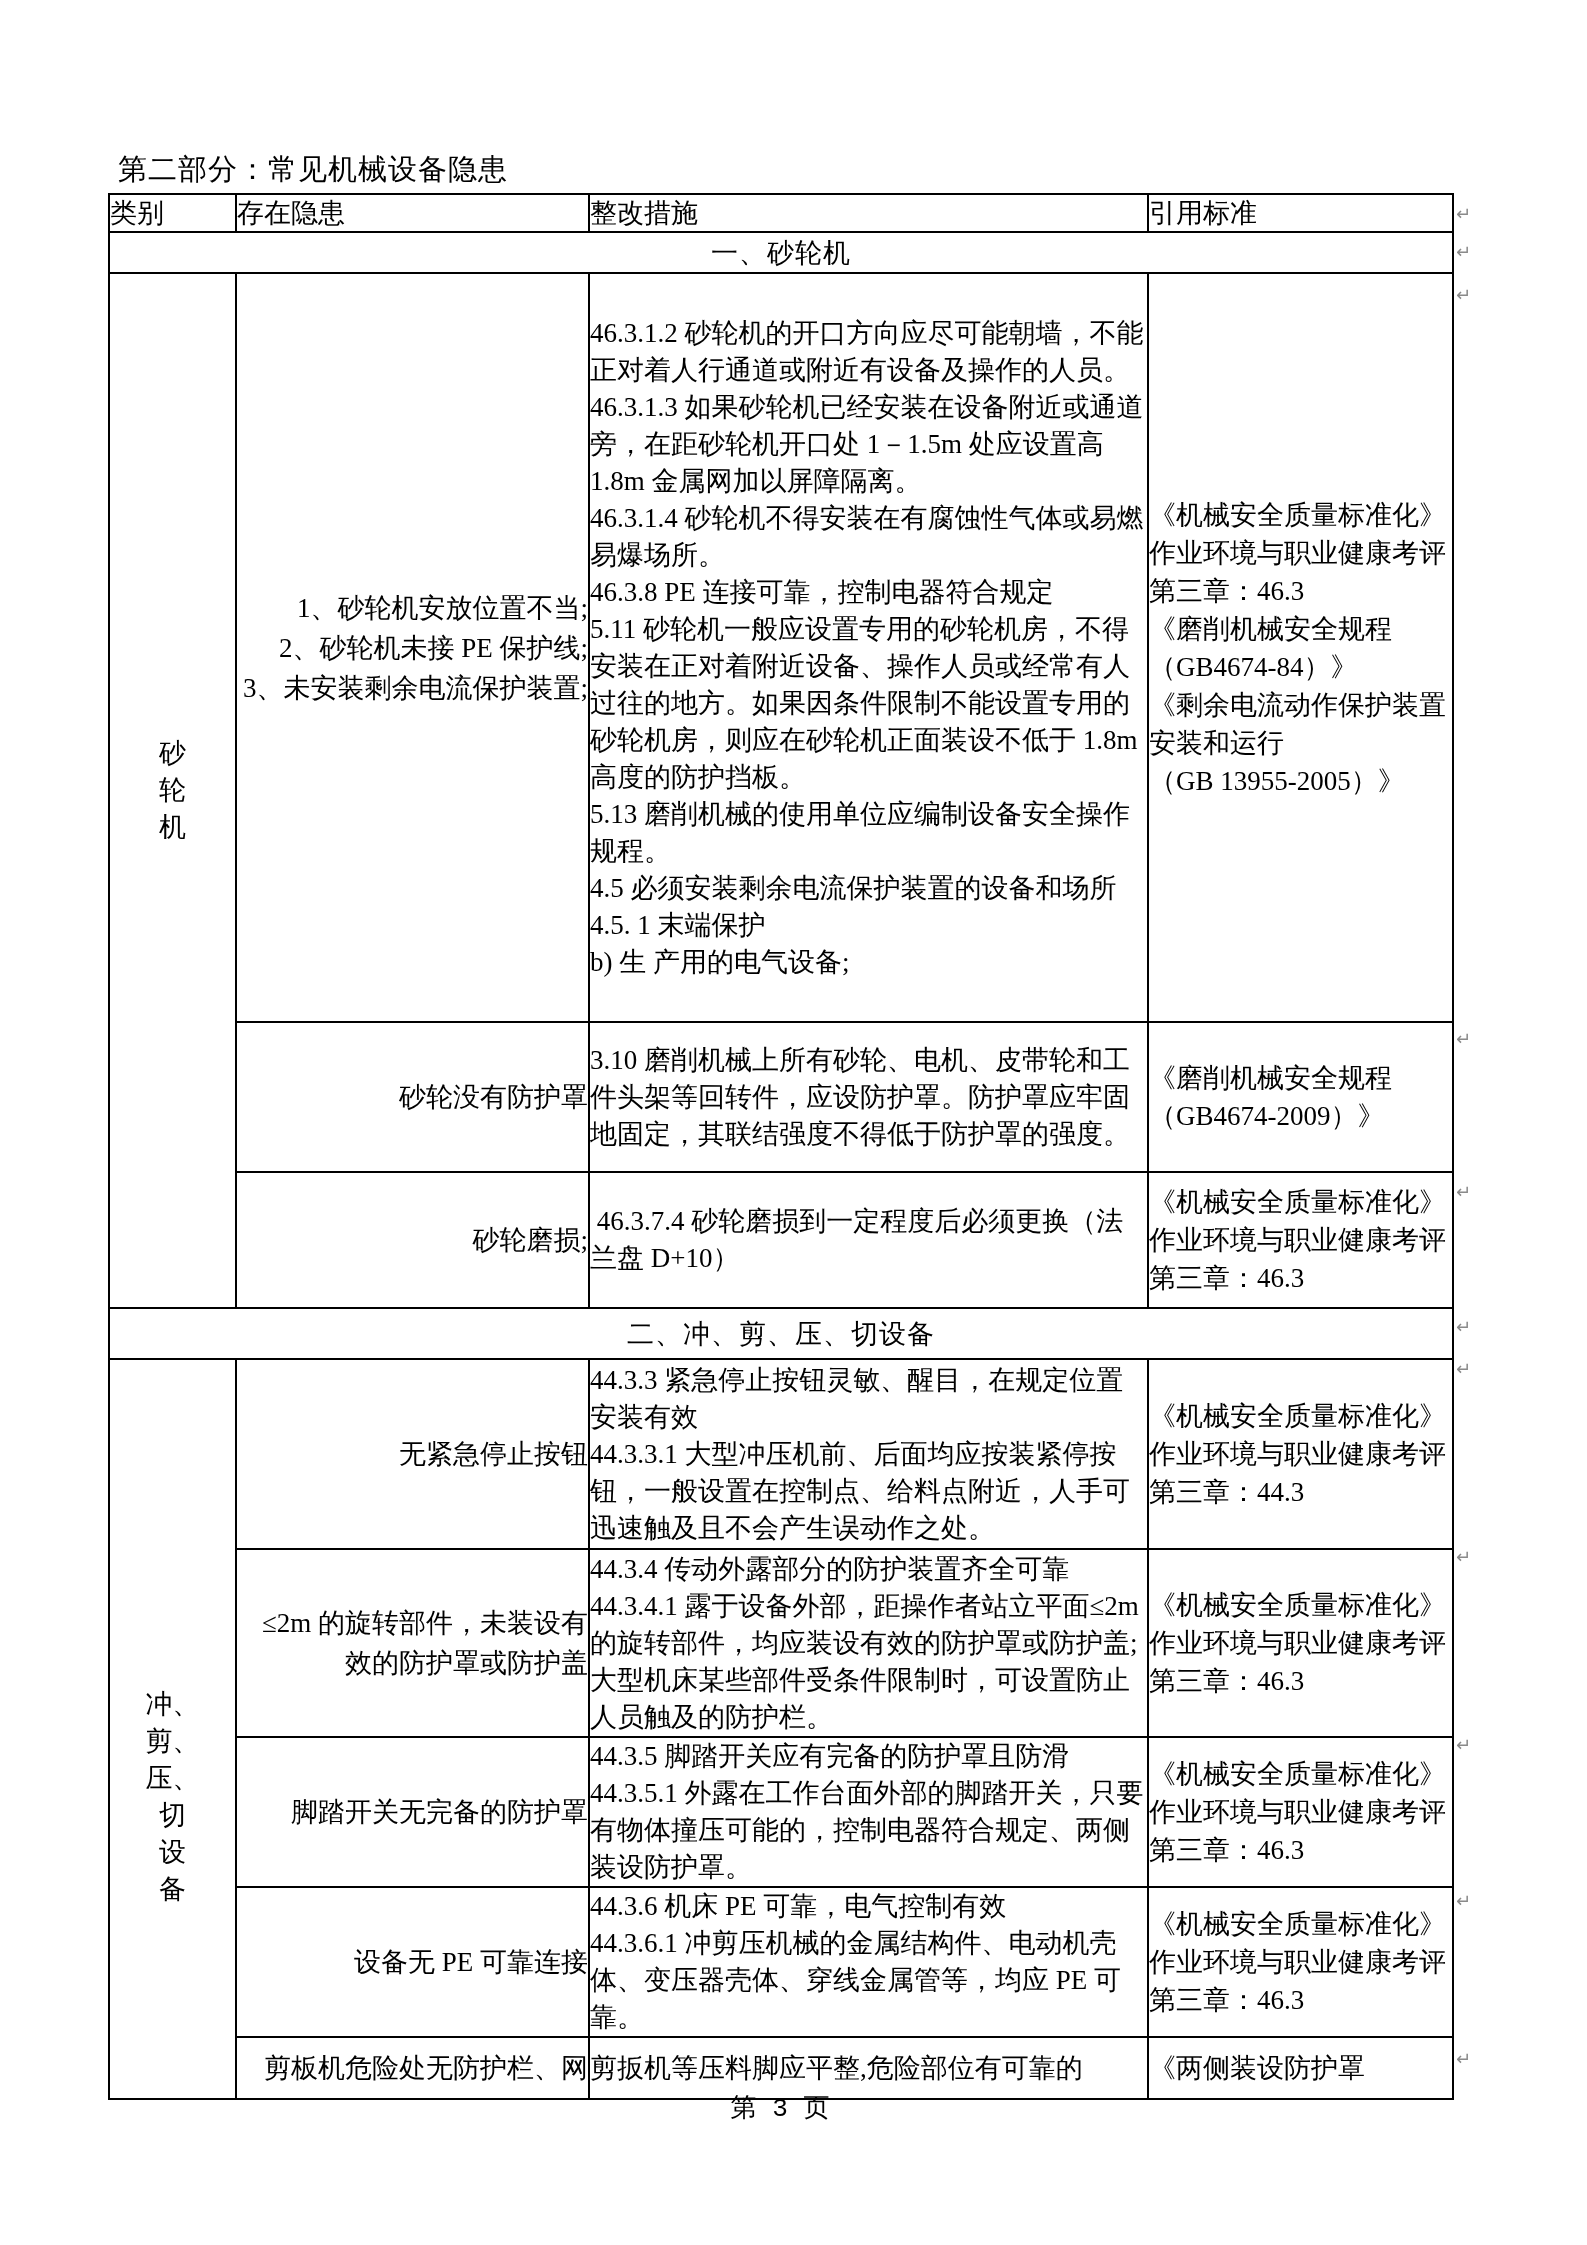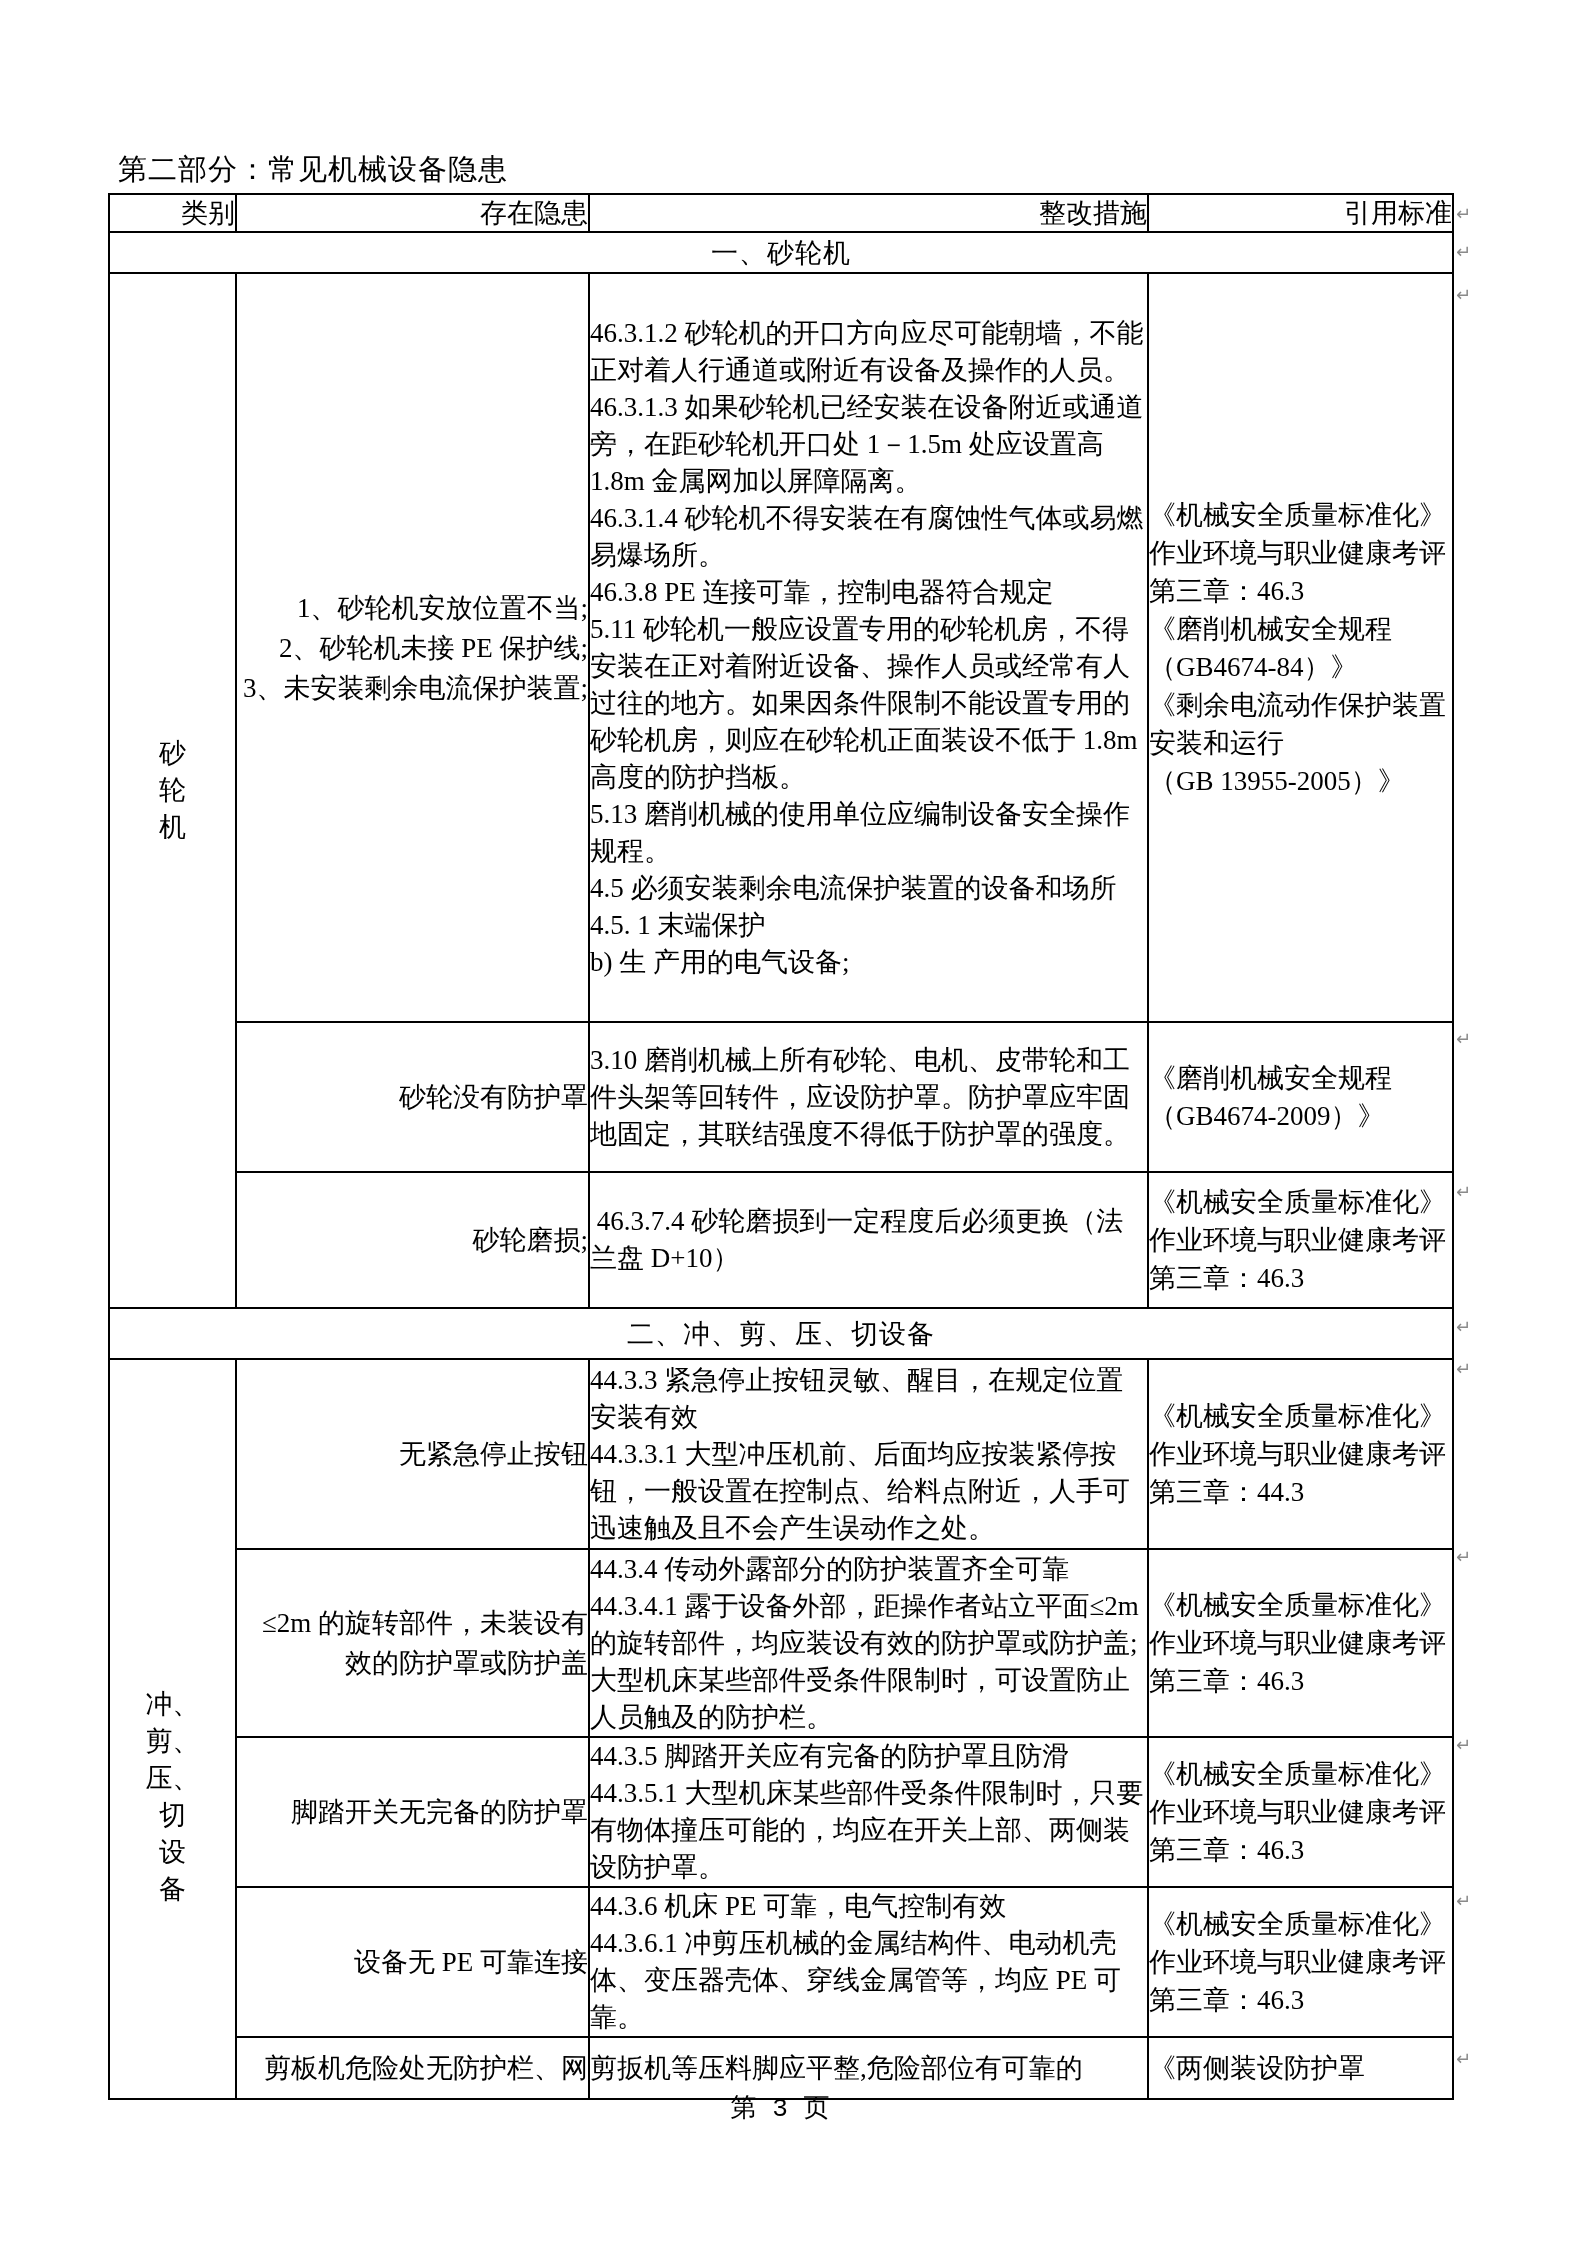--- a/index.html
+++ b/index.html
@@ -22,21 +22,21 @@
     table-layout:fixed;
   }
   table.main td,table.main th{
     border:2px solid #000;
     font-size:27px;font-weight:normal;
     vertical-align:middle;
     padding:0;
     overflow:hidden;
     color:#000;
   }
-  th.colhead{text-align:right;font-size:26px;}
+  th.colhead{text-align:left;font-size:26px;}
   td.section-cell{text-align:center;font-size:27px;letter-spacing:1px;}
   td.hazard{
     text-align:right;
     padding:4px 8px 4px 12px;
     line-height:40px;
     white-space:pre-wrap;
   }
   td.measures{
     text-align:left;
     padding:2px 6px 2px 12px;
@@ -156,21 +156,21 @@
     <tr style="height:188px">
       <td class="hazard">≤2m 的旋转部件，未装设有效的防护罩或防护盖</td>
       <td class="measures">44.3.4 传动外露部分的防护装置齐全可靠
 44.3.4.1 露于设备外部，距操作者站立平面≤2m 的旋转部件，均应装设有效的防护罩或防护盖;大型机床某些部件受条件限制时，可设置防止人员触及的防护栏。</td>
       <td class="standards">《机械安全质量标准化》作业环境与职业健康考评第三章：46.3</td>
     </tr>
 
     <tr style="height:148px">
       <td class="hazard">脚踏开关无完备的防护罩</td>
       <td class="measures">44.3.5 脚踏开关应有完备的防护罩且防滑
-44.3.5.1 大型机床某些部件受条件限制时，只要有物体撞压可能的，均应在开关上部、两侧装设防护罩。</td>
+44.3.5.1 外露在工作台面外部的脚踏开关，只要有物体撞压可能的，控制电器符合规定、两侧装设防护罩。</td>
       <td class="standards">《机械安全质量标准化》作业环境与职业健康考评第三章：46.3</td>
     </tr>
 
     <tr style="height:150px">
       <td class="hazard">设备无 PE 可靠连接</td>
       <td class="measures">44.3.6 机床 PE 可靠，电气控制有效
 44.3.6.1 冲剪压机械的金属结构件、电动机壳体、变压器壳体、穿线金属管等，均应 PE 可靠。</td>
       <td class="standards">《机械安全质量标准化》作业环境与职业健康考评第三章：46.3</td>
     </tr>
 

